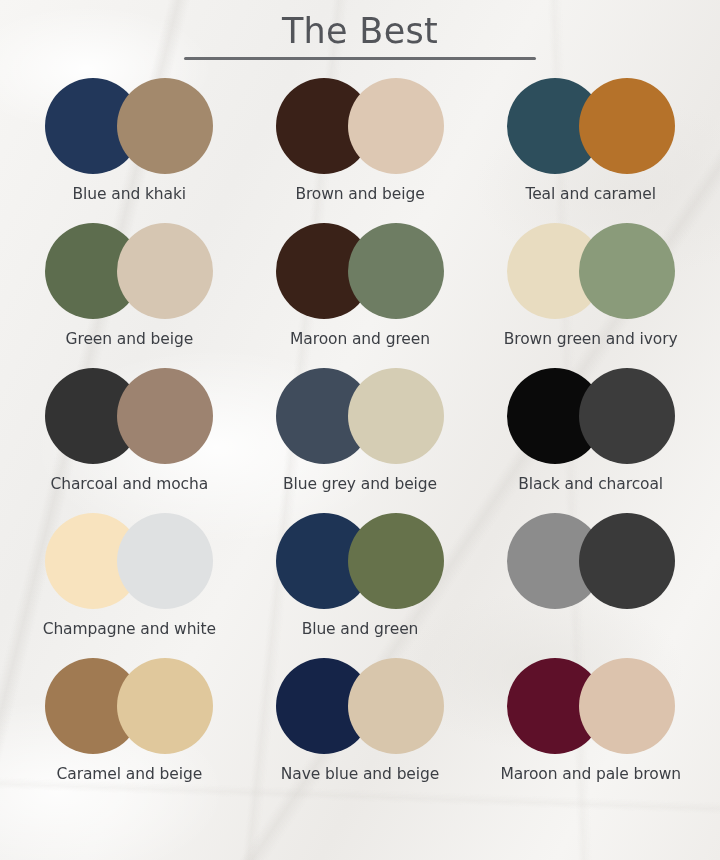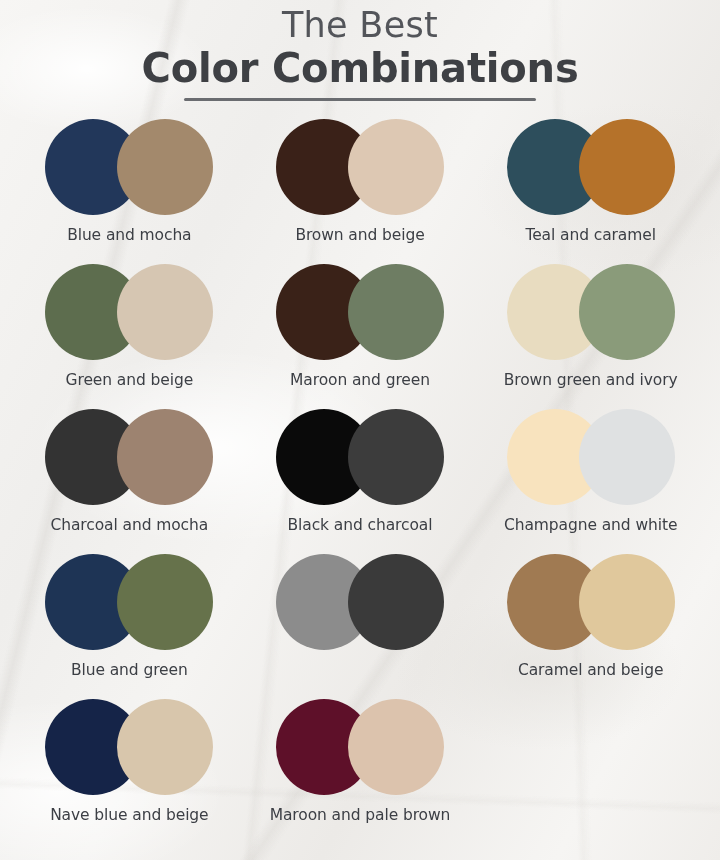--- a/index.html
+++ b/index.html
@@ -39,21 +39,21 @@
       linear-gradient(96deg, rgba(205,202,197,0) 41%, rgba(205,202,197,0.22) 41.8%, rgba(205,202,197,0) 43%),
       linear-gradient(124deg, rgba(198,195,190,0) 63%, rgba(198,195,190,0.26) 64%, rgba(198,195,190,0) 65.2%),
       linear-gradient(88deg, rgba(210,207,202,0) 77%, rgba(210,207,202,0.18) 77.8%, rgba(210,207,202,0) 79%),
       linear-gradient(2deg, rgba(206,203,198,0) 8%, rgba(206,203,198,0.16) 8.6%, rgba(206,203,198,0) 9.4%);
     opacity: 0.85;
   }
 
   .header {
     position: relative;
     z-index: 2;
-    padding-top: 6px;
+    padding-top: 12px;
     text-align: center;
   }
   .title-line1 {
     font-family: "DejaVu Sans", sans-serif;
     font-size: 35px;
     font-weight: 400;
     color: #53555a;
     letter-spacing: 0.3px;
     line-height: 1.12;
   }
@@ -119,31 +119,30 @@
     letter-spacing: -0.1px;
   }
 </style>
 </head>
 <body>
 
 <div id="poster">
 
   <div class="header">
     <div class="title-line1">The Best</div>
-    <div class="title-line2">Color Combinations</div>
     <div class="title-rule"></div>
   </div>
 
   <div class="grid" id="combo-grid">
       <div class="combo">
         <div class="swatch">
           <div class="dot left below" style="background: rgb(34, 55, 90);"></div>
           <div class="dot right on-top" style="background: rgb(163, 137, 108);"></div>
         </div>
-        <div class="combo-label">Blue and mocha</div>
+        <div class="combo-label">Blue and khaki</div>
       </div>
       <div class="combo">
         <div class="swatch">
           <div class="dot left below" style="background: rgb(58, 33, 24);"></div>
           <div class="dot right on-top" style="background: rgb(221, 200, 179);"></div>
         </div>
         <div class="combo-label">Brown and beige</div>
       </div>
       <div class="combo">
         <div class="swatch">
@@ -175,20 +174,27 @@
       </div>
       <div class="combo">
         <div class="swatch">
           <div class="dot left below" style="background: rgb(51, 51, 51);"></div>
           <div class="dot right on-top" style="background: rgb(157, 131, 112);"></div>
         </div>
         <div class="combo-label">Charcoal and mocha</div>
       </div>
       <div class="combo">
         <div class="swatch">
+          <div class="dot left below" style="background: rgb(64, 76, 92);"></div>
+          <div class="dot right on-top" style="background: rgb(213, 205, 180);"></div>
+        </div>
+        <div class="combo-label">Blue grey and beige</div>
+      </div>
+      <div class="combo">
+        <div class="swatch">
           <div class="dot left below" style="background: rgb(10, 10, 10);"></div>
           <div class="dot right on-top" style="background: rgb(60, 60, 60);"></div>
         </div>
         <div class="combo-label">Black and charcoal</div>
       </div>
       <div class="combo">
         <div class="swatch">
           <div class="dot left below" style="background: rgb(248, 227, 190);"></div>
           <div class="dot right on-top" style="background: rgb(223, 225, 226);"></div>
         </div>

